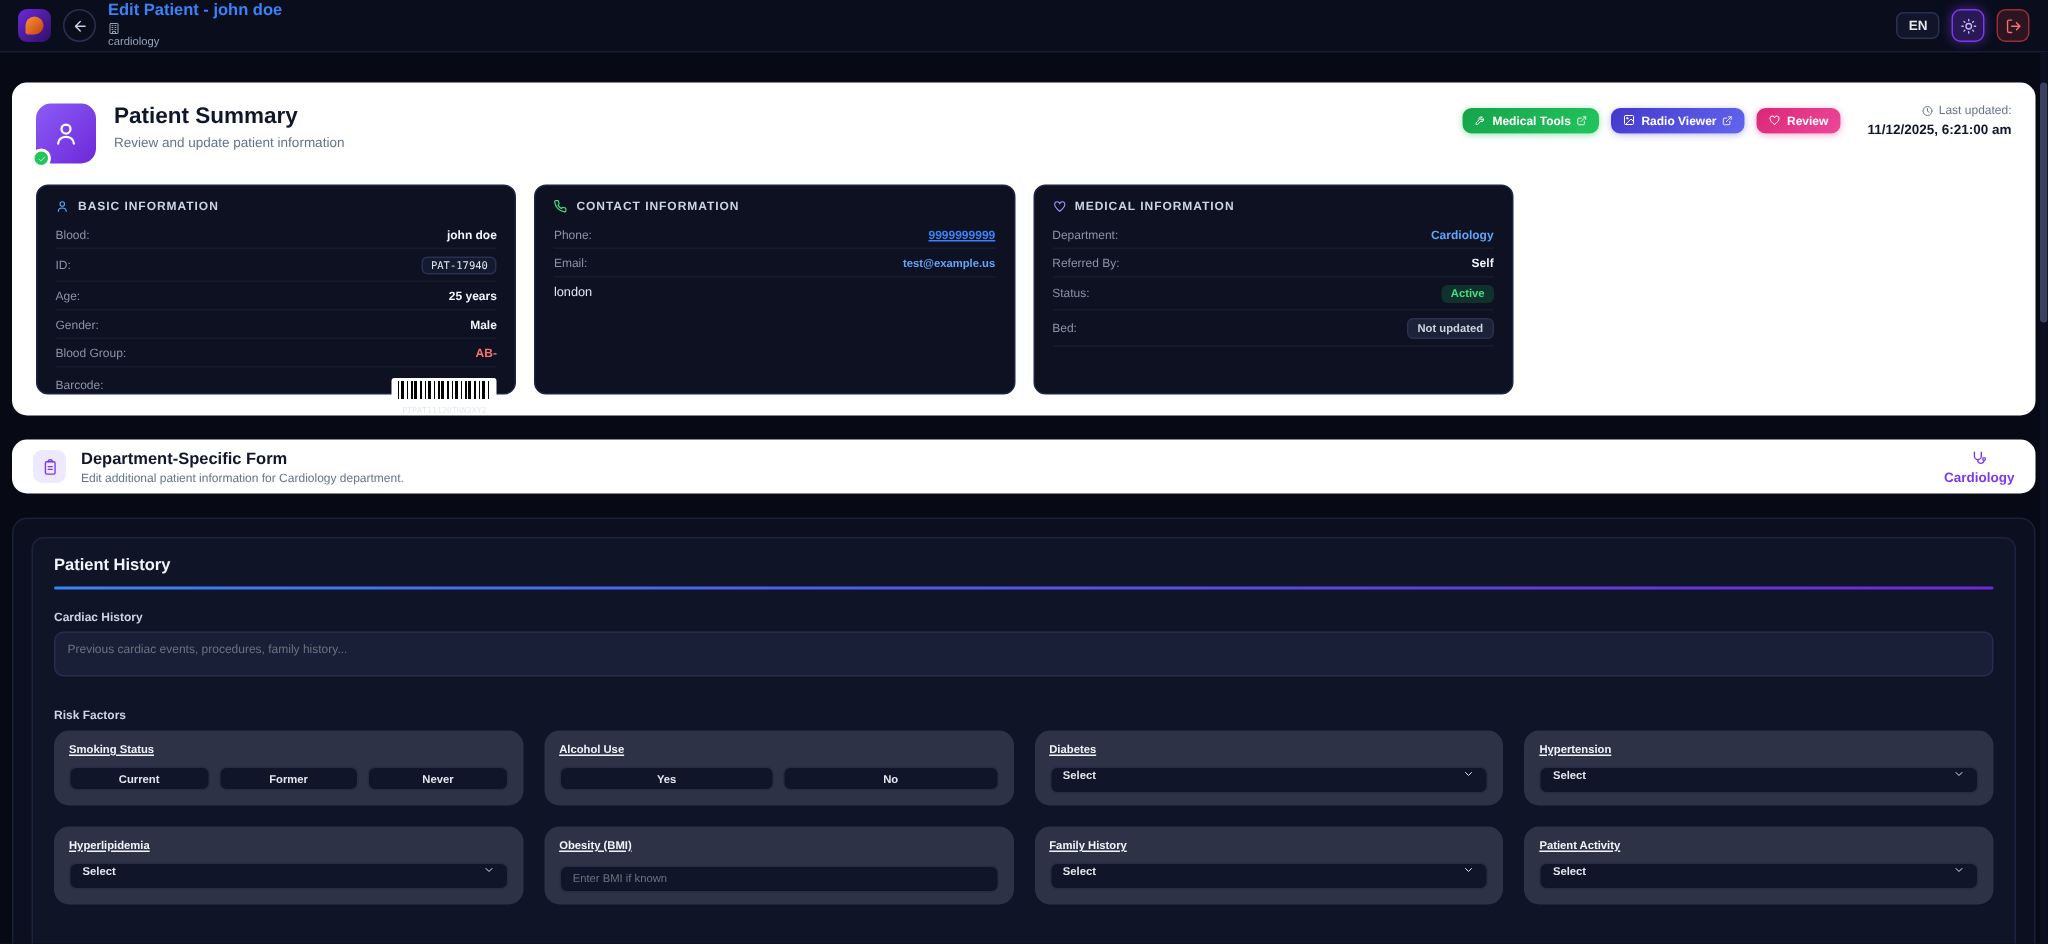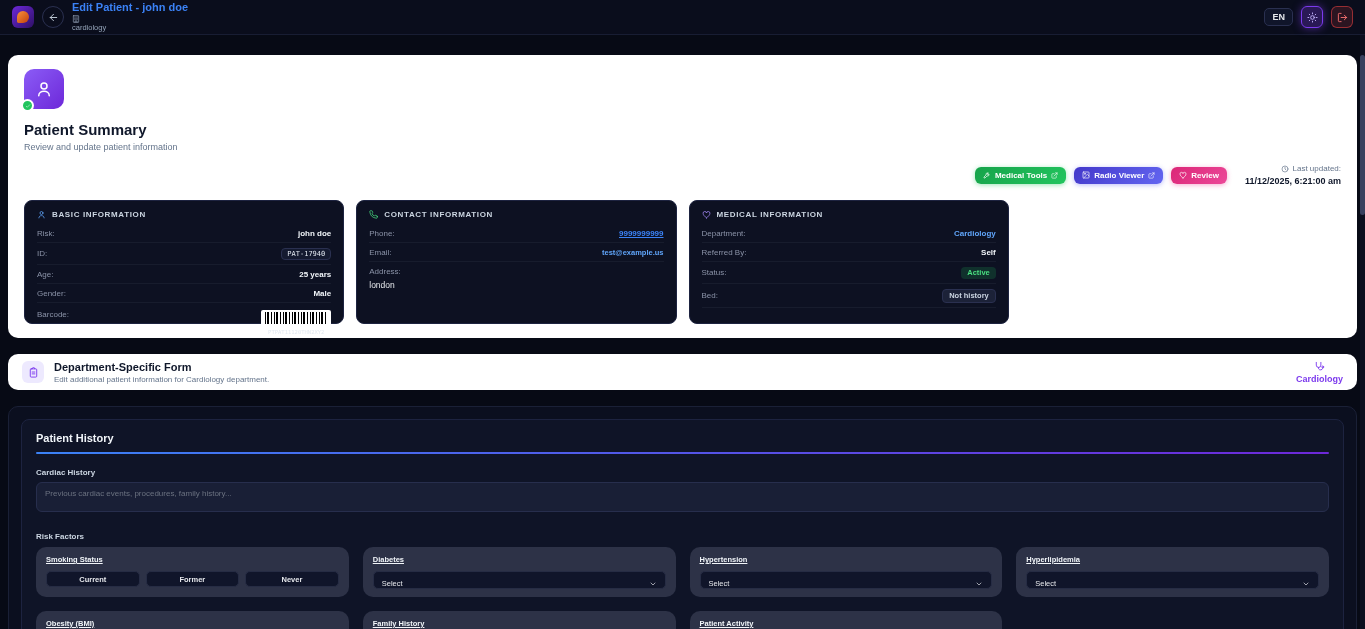--- a/index.html
+++ b/index.html
@@ -35,40 +35,40 @@
   .logout-btn { width:22px; height:22px; border-radius:6px; border:1px solid rgba(239,68,68,.55);
     background:rgba(239,68,68,.15); color:#f87171; display:flex; align-items:center; justify-content:center;
     cursor:pointer; padding:0; }
 
   
   .main { padding:20px 8px 0; display:flex; flex-direction:column; gap:16px; }
   .panel-white { background:#ffffff; border-radius:10px; }
 
   
   .summary-panel { padding:14px 16px 14px; }
-  .summary-head { display:flex; align-items:flex-start; gap:12px;flex-direction:column; }
+  .summary-head { display:flex; align-items:flex-start; gap:12px; }
   .avatar { position:relative; width:40px; height:40px; border-radius:10px;
     background:linear-gradient(135deg,#8b5cf6,#6d28d9); color:#fff;
     display:flex; align-items:center; justify-content:center; flex:0 0 auto; }
   .badge-check { position:absolute; left:-3px; bottom:-3px; width:13px; height:13px; border-radius:50%;
     background:#22c55e; border:2px solid #fff; color:#fff; display:flex; align-items:center; justify-content:center; }
   .summary-title { font-size:15px; font-weight:bold; color:#0f172a; }
   .summary-sub { font-size:9px; color:#64748b; margin-top:4px; }
   .summary-actions { margin-left:auto; display:flex; align-items:center; gap:8px; }
   .pill { display:inline-flex; align-items:center; gap:4px; height:17px; padding:0 8px; border-radius:6px;
     color:#fff; font-size:8px; font-weight:bold; border:none; cursor:pointer; white-space:nowrap; }
   .pill-green { background:linear-gradient(135deg,#16a34a,#22c55e); box-shadow:0 1px 5px rgba(34,197,94,.45); }
   .pill-blue  { background:linear-gradient(135deg,#4338ca,#6366f1); box-shadow:0 1px 5px rgba(99,102,241,.45); }
   .pill-pink  { background:linear-gradient(135deg,#db2777,#ec4899); box-shadow:0 1px 5px rgba(236,72,153,.45); }
   .last-updated { text-align:right; margin-left:10px; }
   .lu-top { display:flex; align-items:center; gap:4px; justify-content:flex-end; color:#64748b; font-size:8px; }
   .lu-value { font-size:9px; font-weight:bold; color:#0f172a; margin-top:3px; }
 
   .cards-grid { display:grid; grid-template-columns:repeat(4,1fr); gap:12px; margin-top:14px; }
-  .info-card { background:#0d1122; border:1px solid #1d2340; border-radius:8px; padding:9px 12px; height:124px; }
+  .info-card { background:#0d1122; border:1px solid #1d2340; border-radius:8px; padding:9px 12px; height:140px; }
   .card-head { display:flex; align-items:center; gap:6px; font-size:8px; font-weight:bold;
     letter-spacing:.08em; color:#cbd5e1; margin-bottom:5px; }
   .row { display:flex; justify-content:space-between; align-items:center; padding:4.5px 0;
     border-bottom:1px solid rgba(148,163,184,.08); font-size:8px; }
   .row.noline { border-bottom:none; }
   .lbl { color:#8b93a8; }
   .val { color:#f1f5f9; font-weight:bold; }
   .badge-id { font-family:"DejaVu Sans Mono", monospace; font-size:7px; background:#141a30;
     border:1px solid #2a3050; padding:1px 5px; border-radius:4px; color:#e2e8f0; font-weight:normal; }
   .val-red { color:#f87171; }
@@ -106,22 +106,22 @@
   textarea.cardiac { width:100%; height:30px; background:#191f36; border:1px solid #272e4d; border-radius:6px;
     color:#e5e7eb; font-size:8px; padding:6px 8px; resize:none; font-family:"Liberation Sans", sans-serif; }
   textarea.cardiac::placeholder { color:#6b7280; }
   .risk-section { margin-top:16px; }
   .risk-grid { display:grid; grid-template-columns:repeat(4,1fr); gap:14px; margin-top:6px; }
   .risk-card { background:#2d3247; border-radius:10px; padding:8px 10px; }
   .risk-label { font-size:7.5px; font-weight:bold; color:#f1f5f9; margin-bottom:7px;text-decoration:underline; }
   .btn-row { display:flex; gap:6px; }
   .opt-btn { flex:1; height:16px; background:#10152a; border:1px solid #262c44; border-radius:5px;
     color:#e5e7eb; font-size:7.5px; font-weight:bold; cursor:pointer; padding:0; }
-  .select { display:flex; align-items:flex-end; justify-content:space-between; height:18px; background:#10152a;
-    border:1px solid #262c44; border-radius:5px; padding:0 8px; font-size:7.5px; font-weight:normal;
+  .select { display:flex; align-items:flex-start; justify-content:space-between; height:18px; background:#10152a;
+    border:1px solid #262c44; border-radius:5px; padding:0 8px; font-size:7.5px; font-weight:bold;
     color:#e5e7eb; cursor:pointer; }
   .bmi-input { width:100%; height:18px; background:#10152a; border:1px solid #262c44; border-radius:5px;
     color:#e5e7eb; font-size:7.5px; padding:0 8px; font-family:"Liberation Sans", sans-serif; }
   .bmi-input::placeholder { color:#6b7280; }
 
   
   .scrollbar { position:absolute; right:0; top:35px; bottom:0; width:5px; background:#0c0f1f; }
   .scroll-thumb { position:absolute; top:20px; right:0; width:5px; height:160px; background:#39415f; border-radius:3px; }
 </style>
 </head>
@@ -225,34 +225,38 @@
 
       <div class="info-card">
         <div class="card-head">
           <svg class="ic" width="9" height="9" viewBox="0 0 24 24" style="color:#60a5fa">
               <circle cx="12" cy="8" r="4"></circle>
               <path d="M5 21c0-4 3.5-6 7-6s7 2 7 6"></path>
             </svg>
           <span>BASIC INFORMATION</span>
         </div>
         <div class="row">
-          <span class="lbl">Risk:</span>
+          <span class="lbl">Blood:</span>
           <span class="val">john doe</span>
         </div>
         <div class="row">
           <span class="lbl">ID:</span>
           <span class="badge-id">PAT-17940</span>
         </div>
         <div class="row">
           <span class="lbl">Age:</span>
           <span class="val">25 years</span>
         </div>
         <div class="row">
           <span class="lbl">Gender:</span>
           <span class="val">Male</span>
+        </div>
+        <div class="row">
+          <span class="lbl">Blood Group:</span>
+          <span class="val val-red">AB-</span>
         </div>
         <div class="barcode-row">
           <span class="lbl">Barcode:</span>
           <span class="barcode-wrap">
             <span class="barcode-box">
                 <span class="bars" style="display:block"></span>
               </span>
             <span class="barcode-text">PTPAT11120THN2XY2</span>
           </span>
         </div>
@@ -266,23 +270,20 @@
           <span>CONTACT INFORMATION</span>
         </div>
         <div class="row">
           <span class="lbl">Phone:</span>
           <span class="link-ul">9999999999</span>
         </div>
         <div class="row">
           <span class="lbl">Email:</span>
           <span class="link" style="font-size:7.5px">test@example.us</span>
         </div>
-        <div class="row noline" style="padding-bottom:0">
-          <span class="lbl">Address:</span>
-        </div>
         <div class="address-line">london</div>
       </div>
 
       <div class="info-card">
         <div class="card-head">
           <svg class="ic" width="9" height="9" viewBox="0 0 24 24" style="color:#a78bfa">
               <path d="M12 21C7 17 3 13.4 3 9a4.5 4.5 0 0 1 9-1 4.5 4.5 0 0 1 9 1c0 4.4-4 8-9 12z"></path>
             </svg>
           <span>MEDICAL INFORMATION</span>
         </div>
@@ -293,21 +294,21 @@
         <div class="row">
           <span class="lbl">Referred By:</span>
           <span class="val">Self</span>
         </div>
         <div class="row">
           <span class="lbl">Status:</span>
           <span class="badge-green">Active</span>
         </div>
         <div class="row">
           <span class="lbl">Bed:</span>
-          <span class="badge-gray">Not history</span>
+          <span class="badge-gray">Not updated</span>
         </div>
       </div>
 
     </div>
   </section>
 
   <section class="panel-white dept-panel">
     <div class="dept-icon">
       <svg class="ic" width="11" height="11" viewBox="0 0 24 24">
           <rect x="5" y="4" width="14" height="18" rx="2"></rect>
@@ -342,20 +343,27 @@
 
           <div class="risk-card">
             <div class="risk-label">Smoking Status</div>
             <div class="btn-row">
               <button class="opt-btn">Current</button>
               <button class="opt-btn">Former</button>
               <button class="opt-btn">Never</button>
             </div>
           </div>
 
+          <div class="risk-card">
+            <div class="risk-label">Alcohol Use</div>
+            <div class="btn-row">
+              <button class="opt-btn">Yes</button>
+              <button class="opt-btn">No</button>
+            </div>
+          </div>
 
           <div class="risk-card">
             <div class="risk-label">Diabetes</div>
             <div class="select">
               <span>Select</span>
               <svg class="ic" width="8" height="8" viewBox="0 0 24 24">
                   <path d="M6 9l6 6 6-6"></path>
                 </svg>
             </div>
           </div>

